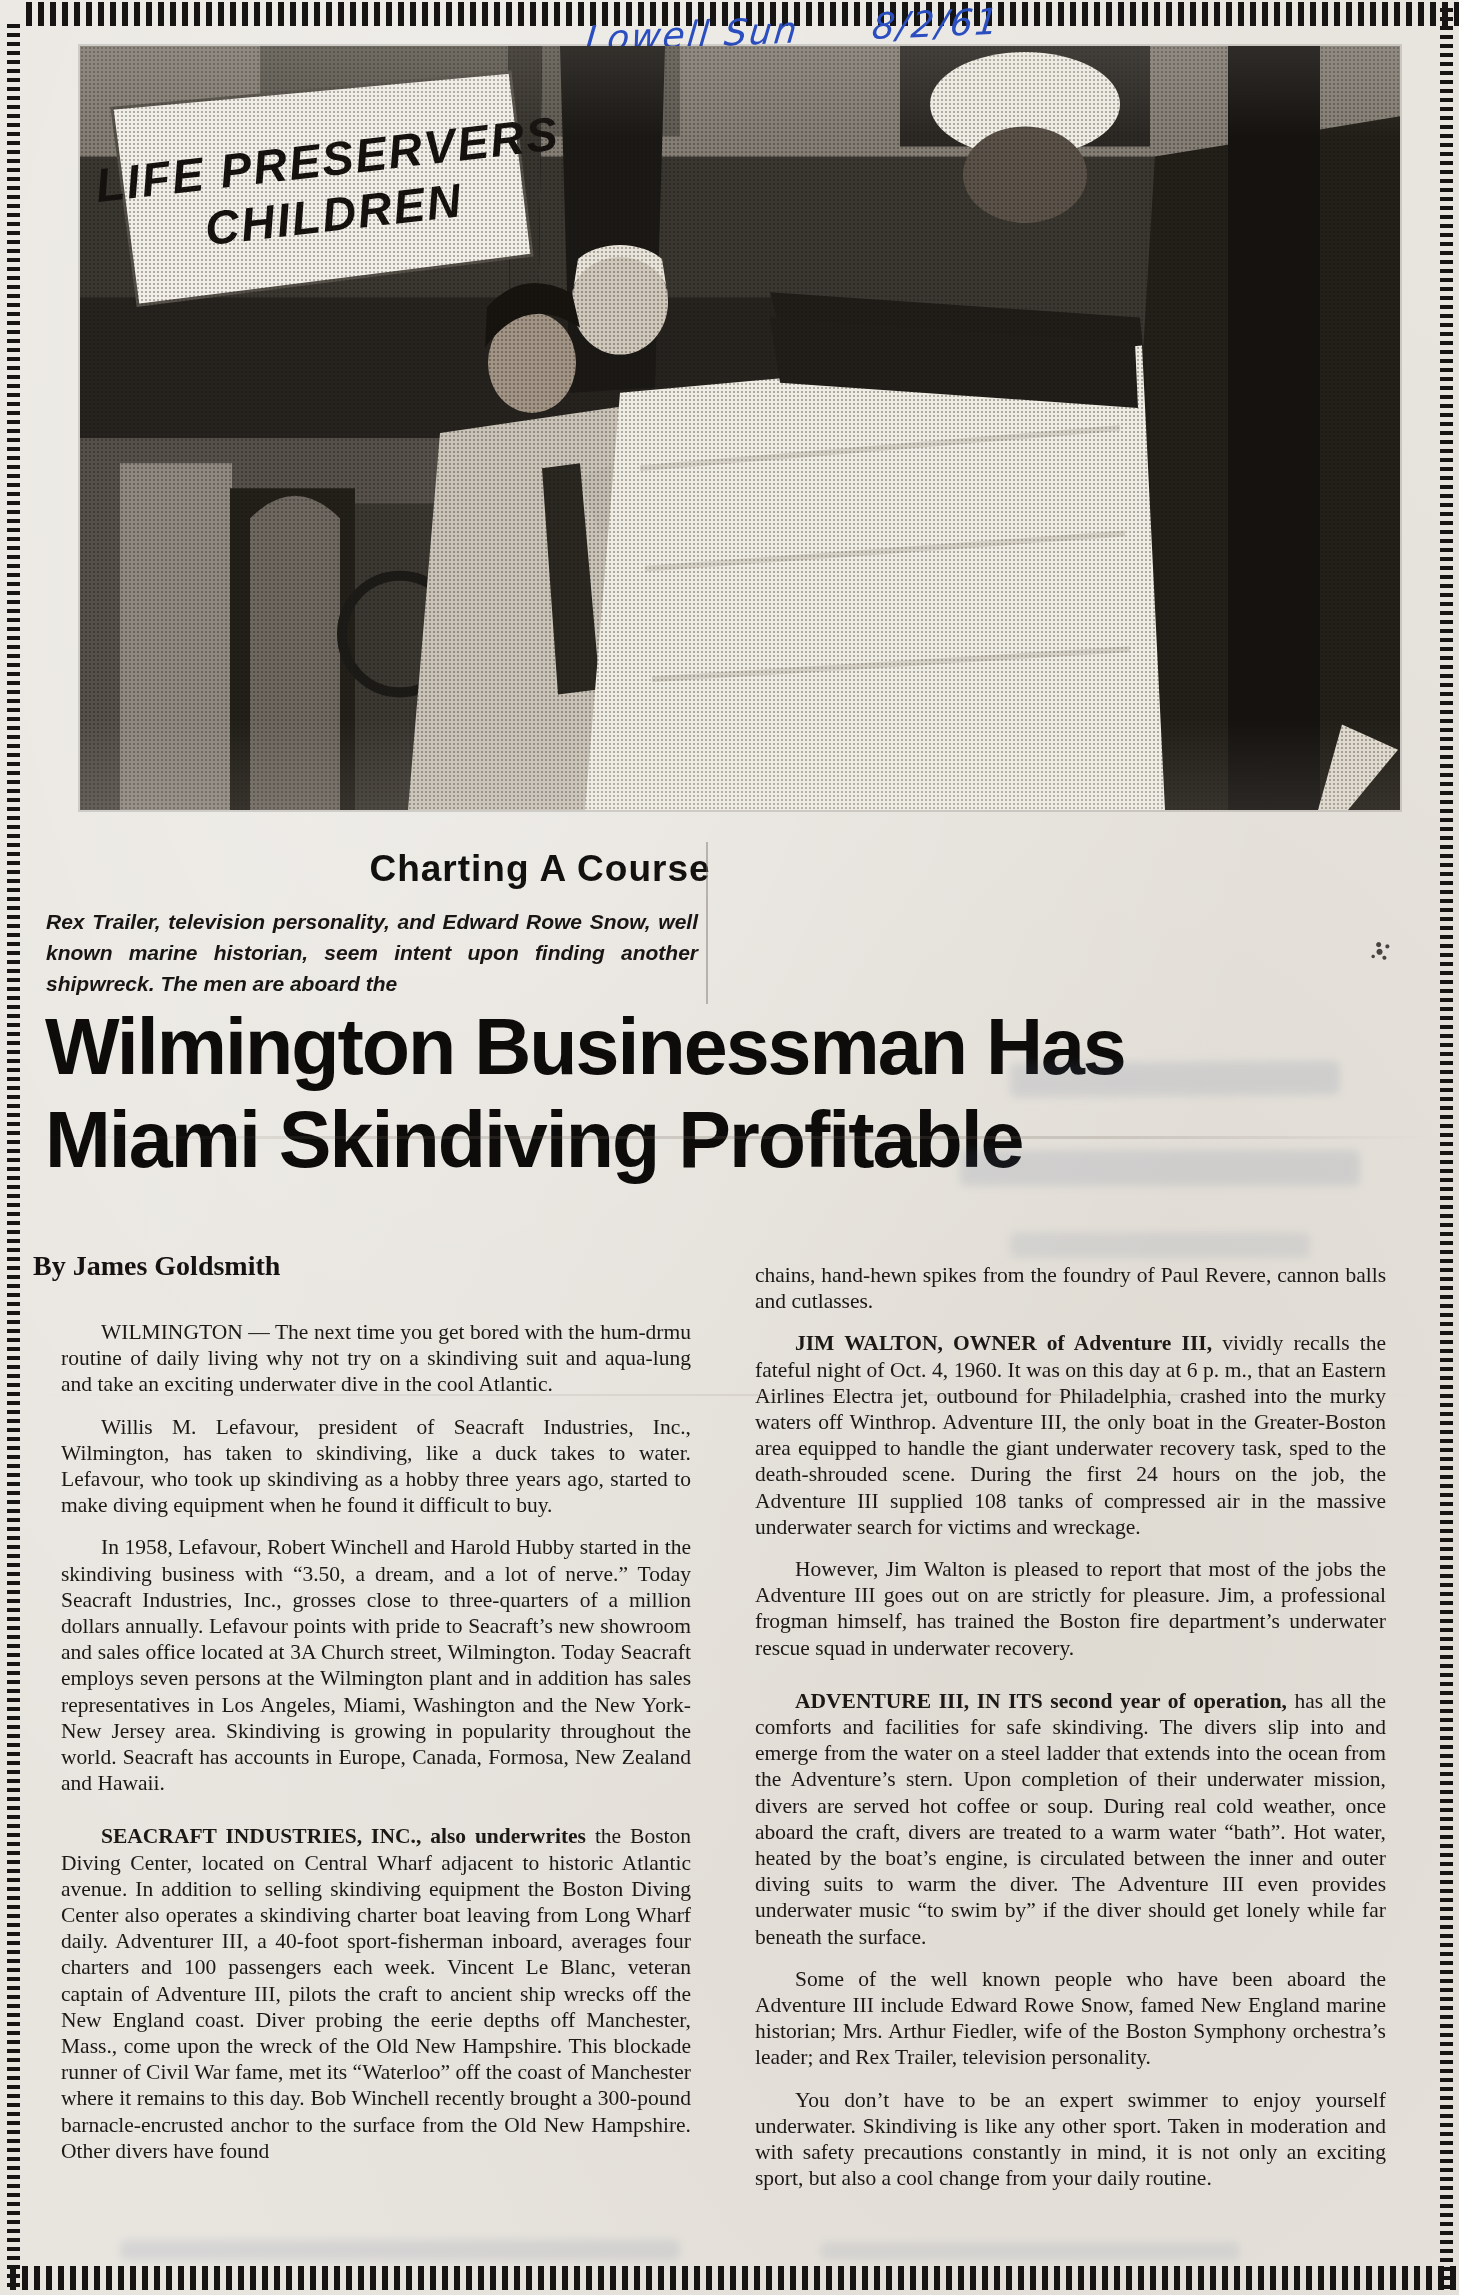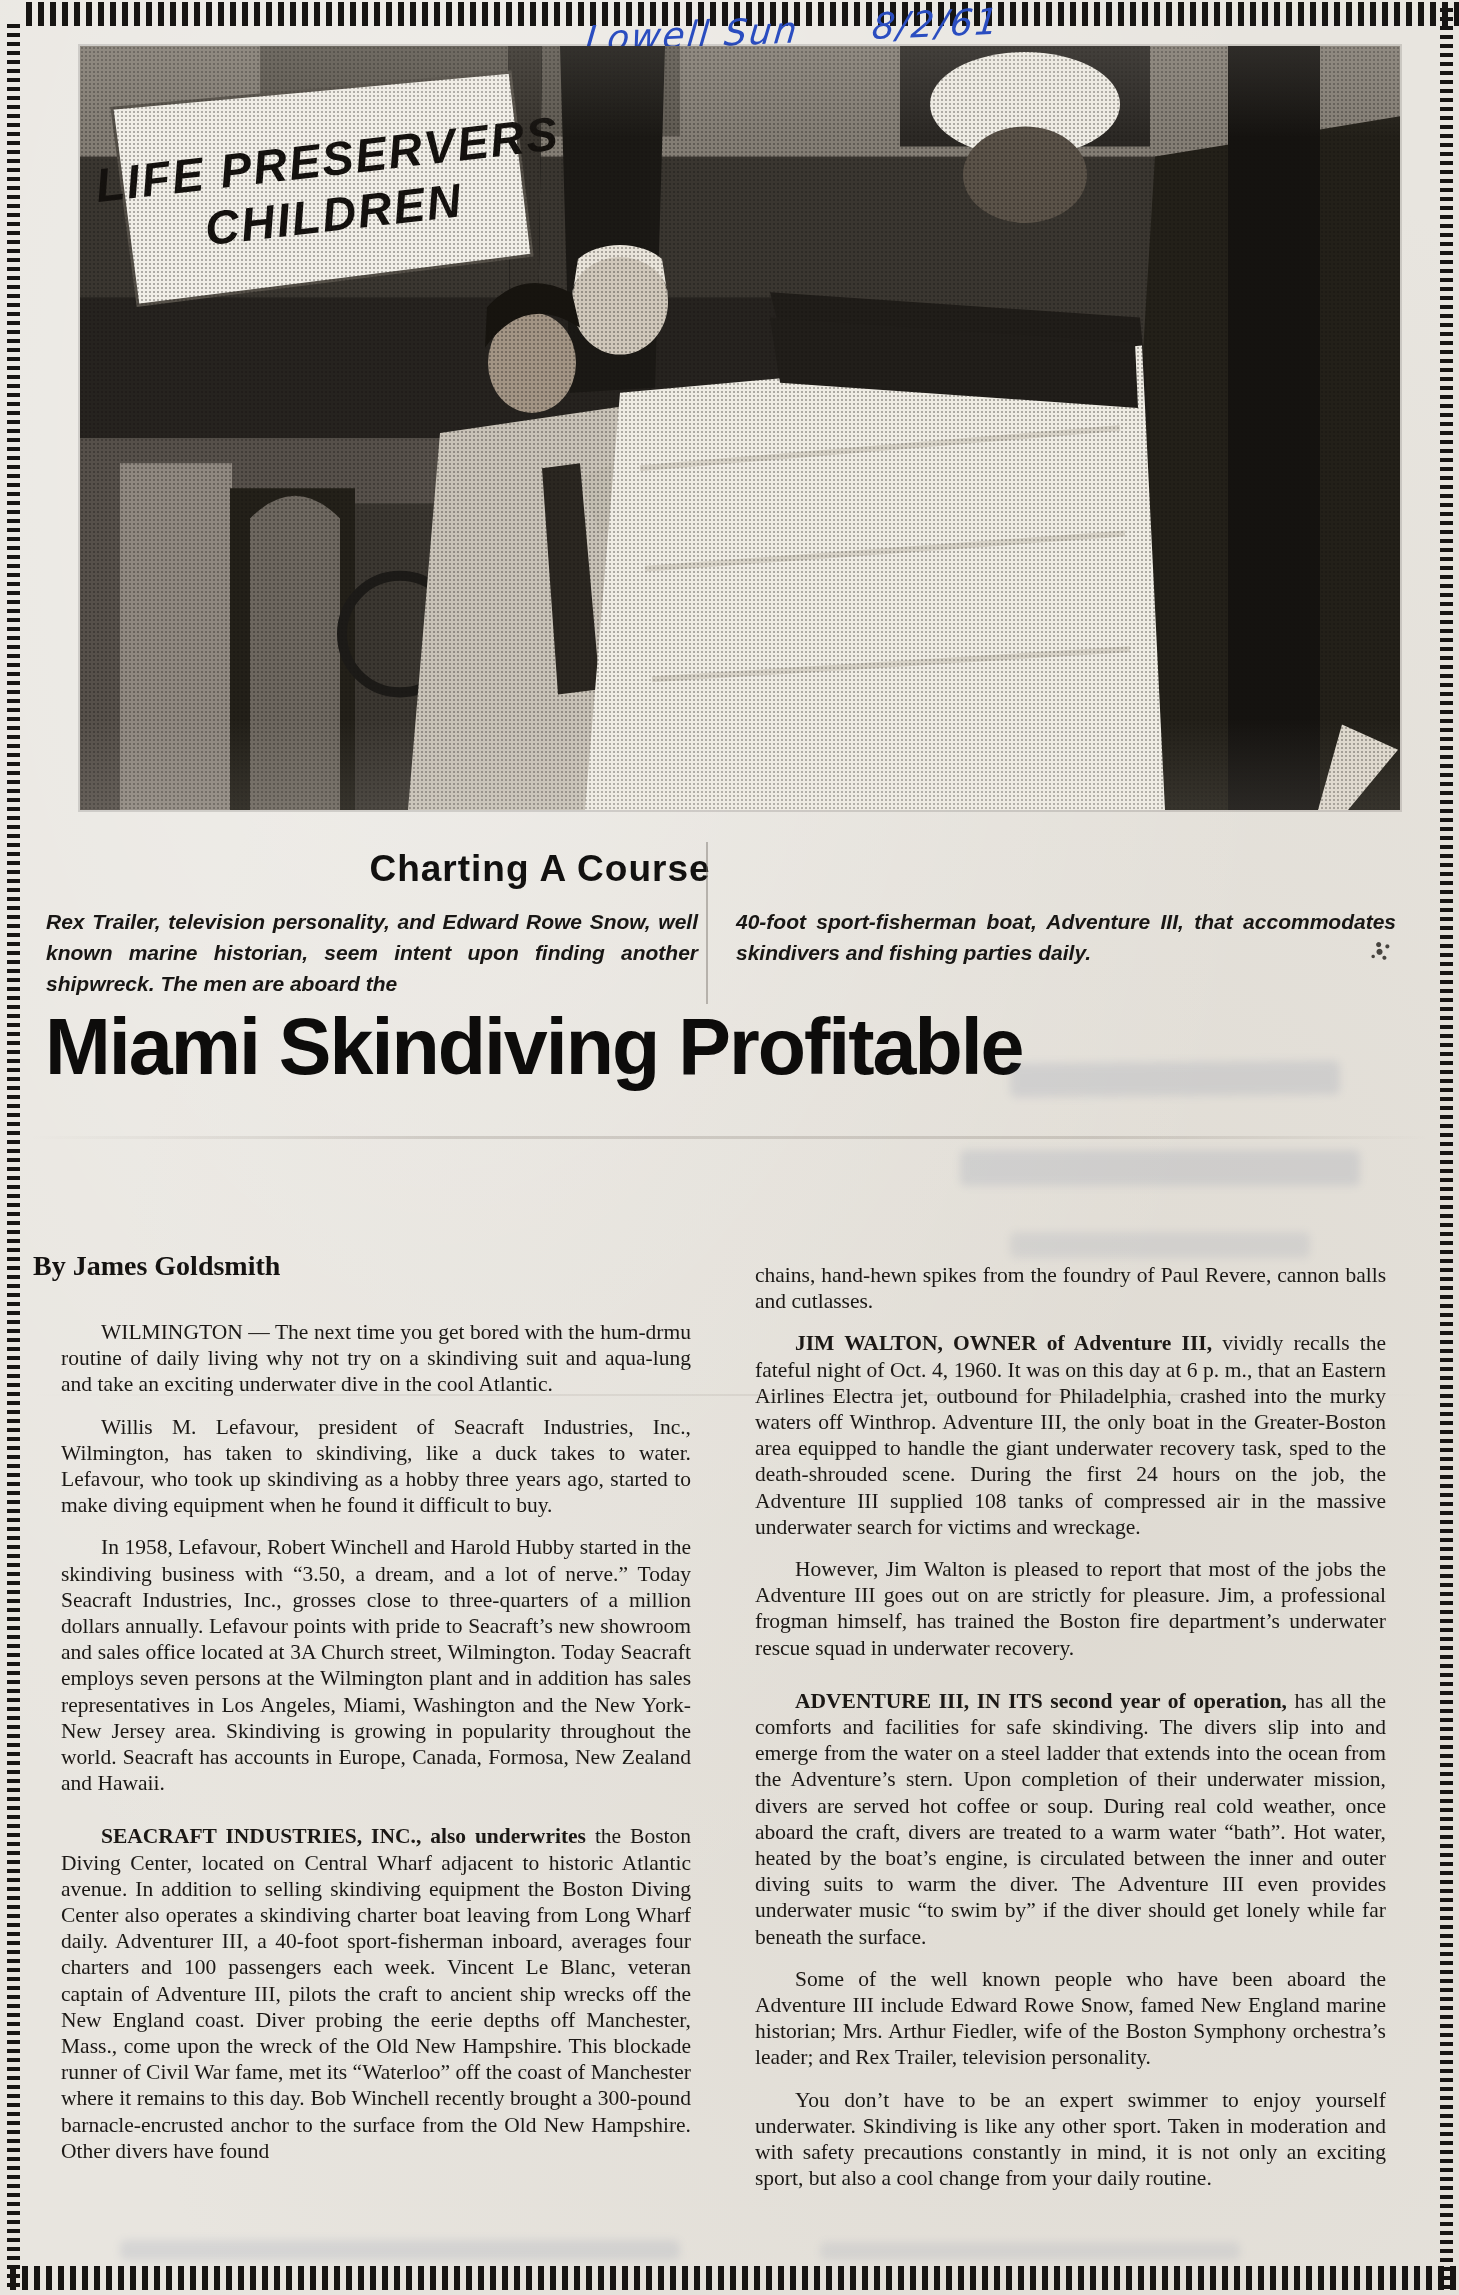--- a/index.html
+++ b/index.html
@@ -262,25 +262,25 @@
       <polygon points="690,270 1055,295 1058,360 700,335" fill="#211e1a"></polygon>
     </svg>
     <div class="halftone"></div>
     <div class="photo-fade"></div>
   </div>
 
   <div class="caption-title">Charting A Course</div>
   <div class="caption-rule"></div>
   <div class="caption-cols">
     <div class="caption-col left">Rex Trailer, television personality, and Edward Rowe Snow, well known marine historian, seem intent upon finding another shipwreck. The men are aboard the</div>
-    <div class="caption-col right">40-foot sport-fisherman boat, Adventure III, that accommodates skindivers and fishing parties daily.</div>
   </div>
   <div class="smudge"></div>
 
   <div class="headline">
+    <div>Wilmington Businessman Has</div>
     <div>Miami Skindiving Profitable</div>
   </div>
 
   <div class="byline">By James Goldsmith</div>
 
   <div class="col col-left">
       <p class="para indent">WILMINGTON — The next time you get bored with the hum-drmu routine of daily living why not try on a skindiving suit and aqua-lung and take an exciting underwater dive in the cool Atlantic.</p>
       <p class="para indent">Willis M. Lefavour, president of Seacraft Industries, Inc., Wilmington, has taken to skindiving, like a duck takes to water. Lefavour, who took up skindiving as a hobby three years ago, started to make diving equipment when he found it difficult to buy.</p>
       <p class="para indent">In 1958, Lefavour, Robert Winchell and Harold Hubby started in the skindiving business with “3.50, a dream, and a lot of nerve.” Today Seacraft Industries, Inc., grosses close to three-quarters of a million dollars annually. Lefavour points with pride to Seacraft’s new showroom and sales office located at 3A Church street, Wilmington. Today Seacraft employs seven persons at the Wilmington plant and in addition has sales representatives in Los Angeles, Miami, Washington and the New York-New Jersey area. Skindiving is growing in popularity throughout the world. Seacraft has accounts in Europe, Canada, Formosa, New Zealand and Hawaii.</p>
       <p class="para indent gap"><strong>SEACRAFT INDUSTRIES, INC., also underwrites</strong> the Boston Diving Center, located on Central Wharf adjacent to historic Atlantic avenue. In addition to selling skindiving equipment the Boston Diving Center also operates a skindiving charter boat leaving from Long Wharf daily. Adventurer III, a 40-foot sport-fisherman inboard, averages four charters and 100 passengers each week. Vincent Le Blanc, veteran captain of Adventure III, pilots the craft to ancient ship wrecks off the New England coast. Diver probing the eerie depths off Manchester, Mass., come upon the wreck of the Old New Hampshire. This blockade runner of Civil War fame, met its “Waterloo” off the coast of Manchester where it remains to this day. Bob Winchell recently brought a 300-pound barnacle-encrusted anchor to the surface from the Old New Hampshire. Other divers have found</p>

